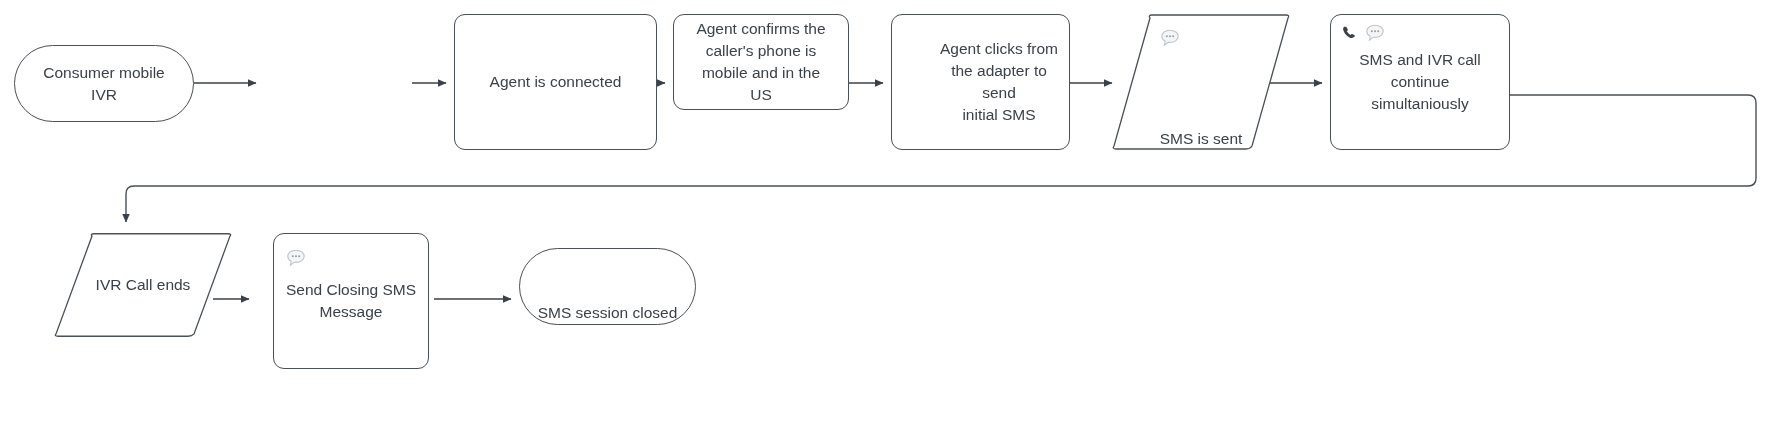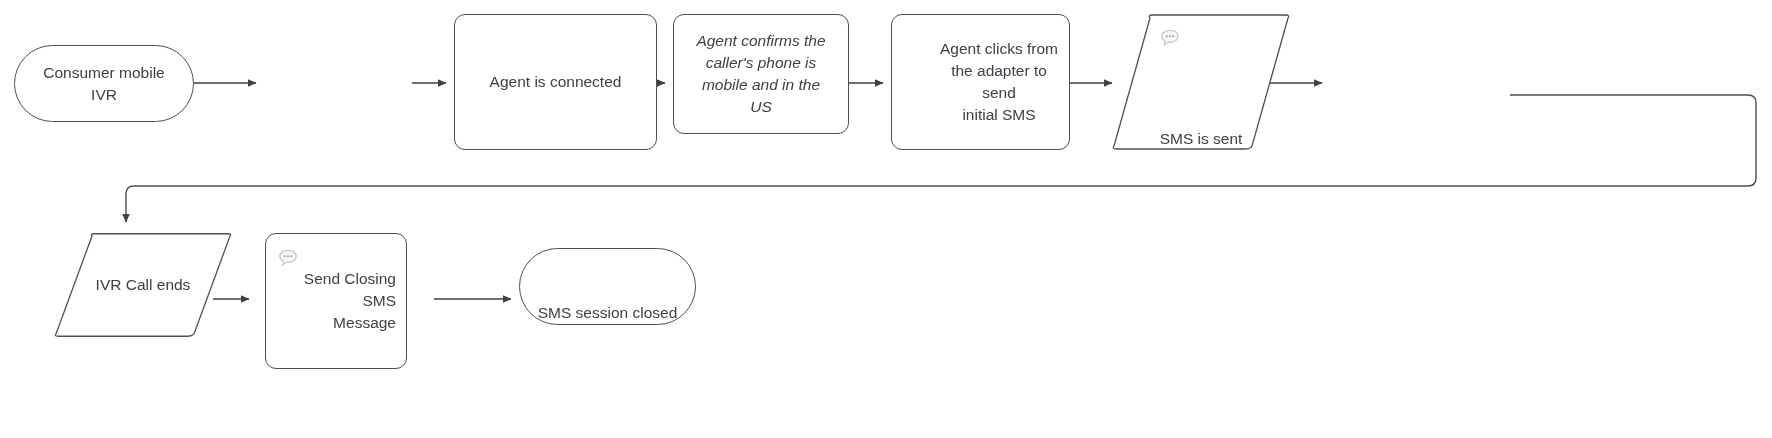--- a/index.html
+++ b/index.html
@@ -112,21 +112,21 @@
   <div class="node shape-stadium" style="left:14px; top:45px; width:180px; height:77px;">
     <span class="label">Consumer mobile
 IVR</span>
   </div>
 
 
   <div class="node shape-rect" style="left:454px; top:14px; width:203px; height:136px;">
     <span class="label">Agent is connected</span>
   </div>
 
-  <div class="node shape-rect" style="left:673px; top:14px; width:176px; height:120px;font-style:italic;">
+  <div class="node shape-rect" style="left:673px; top:14px; width:176px; height:96px;">
     <span class="label">Agent confirms the
 caller's phone is
 mobile and in the
 US</span>
   </div>
 
   <div class="node shape-rect" style="left:891px; top:14px; width:179px; height:136px;padding-left:37px;">
     <span class="label">Agent clicks from
 the adapter to send
 initial SMS</span>
@@ -142,29 +142,53 @@
                  L4.4,17.2 L8.2,14.3 C8.8,14.4 9.4,14.4 10,14.4
                  C14.8,14.4 18.2,11.7 18.2,8.3 C18.2,4.9 14.8,2.2 10,2.2 Z" fill="#f4f5f6" stroke="#c2c6cb" stroke-width="1.1"></path>
         <circle cx="6.8" cy="8.2" r="1.05" fill="#9aa0a6"></circle>
         <circle cx="10" cy="8.2" r="1.05" fill="#9aa0a6"></circle>
         <circle cx="13.2" cy="8.2" r="1.05" fill="#9aa0a6"></circle>
       </svg>
     </span>
     <span class="label">SMS is sent</span>
   </div>
 
+  <div class="node shape-rect" style="left:1330px; top:14px; width:180px; height:136px;">
+    <span class="icon" style="left:9px; top:9px; width:18px; height:18px;">
+      <svg width="18" height="18" viewBox="0 0 18 18" xmlns="http://www.w3.org/2000/svg">
+        <path d="M4.4,2.6 C3.4,3.4 2.9,4.5 3.2,5.7 C3.9,8.6 6.3,11.6 9.0,13.2
+                 C10.6,14.1 12.2,14.4 13.3,13.6 L14.6,12.5 C15.1,12.1 15.0,11.6 14.5,11.3
+                 L12.3,10.0 C11.9,9.8 11.5,9.9 11.2,10.2 L10.5,11.0
+                 C9.1,10.2 7.6,8.8 6.8,7.3 L7.6,6.6 C7.9,6.3 8.0,5.9 7.8,5.5
+                 L6.5,3.3 C6.2,2.8 5.7,2.7 5.3,3.1 Z" fill="#3b4148"></path>
+      </svg>
+    </span>
+    <span class="icon" style="left:34px; top:8px;">
+      <svg width="20" height="20" viewBox="0 0 20 20" xmlns="http://www.w3.org/2000/svg">
+        <path d="M10,2.2 C5.2,2.2 1.8,4.9 1.8,8.2 C1.8,10.3 3.1,12.1 5.2,13.2
+                 L4.4,17.2 L8.2,14.3 C8.8,14.4 9.4,14.4 10,14.4
+                 C14.8,14.4 18.2,11.7 18.2,8.3 C18.2,4.9 14.8,2.2 10,2.2 Z" fill="#f4f5f6" stroke="#c2c6cb" stroke-width="1.1"></path>
+        <circle cx="6.8" cy="8.2" r="1.05" fill="#9aa0a6"></circle>
+        <circle cx="10" cy="8.2" r="1.05" fill="#9aa0a6"></circle>
+        <circle cx="13.2" cy="8.2" r="1.05" fill="#9aa0a6"></circle>
+      </svg>
+    </span>
+    <span class="label">SMS and IVR call
+continue
+simultaniously</span>
+  </div>
 
   <div class="node shape-para" style="left:54px; top:233px; width:178px; height:104px;justify-content:center;">
     <svg class="para-svg" viewBox="0 0 178 136" preserveAspectRatio="none">
       <path d="M38,4 Q36,1 40,1 L174,1 Q178,1 176,4 L140,132 Q138,135 134,135 L4,135 Q0,135 2,132 Z" fill="#ffffff" stroke="#4a5058" stroke-width="1.3" vector-effect="non-scaling-stroke"></path>
     </svg>
     <span class="label">IVR Call ends</span>
   </div>
 
-  <div class="node shape-rect" style="left:265px; top:233px; width:142px; height:136px;text-align:right;">
+  <div class="node shape-rect" style="left:273px; top:233px; width:156px; height:136px;">
     <span class="icon" style="left:12px; top:14px;">
       <svg width="20" height="20" viewBox="0 0 20 20" xmlns="http://www.w3.org/2000/svg">
         <path d="M10,2.2 C5.2,2.2 1.8,4.9 1.8,8.2 C1.8,10.3 3.1,12.1 5.2,13.2
                  L4.4,17.2 L8.2,14.3 C8.8,14.4 9.4,14.4 10,14.4
                  C14.8,14.4 18.2,11.7 18.2,8.3 C18.2,4.9 14.8,2.2 10,2.2 Z" fill="#f4f5f6" stroke="#c2c6cb" stroke-width="1.1"></path>
         <circle cx="6.8" cy="8.2" r="1.05" fill="#9aa0a6"></circle>
         <circle cx="10" cy="8.2" r="1.05" fill="#9aa0a6"></circle>
         <circle cx="13.2" cy="8.2" r="1.05" fill="#9aa0a6"></circle>
       </svg>
     </span>

